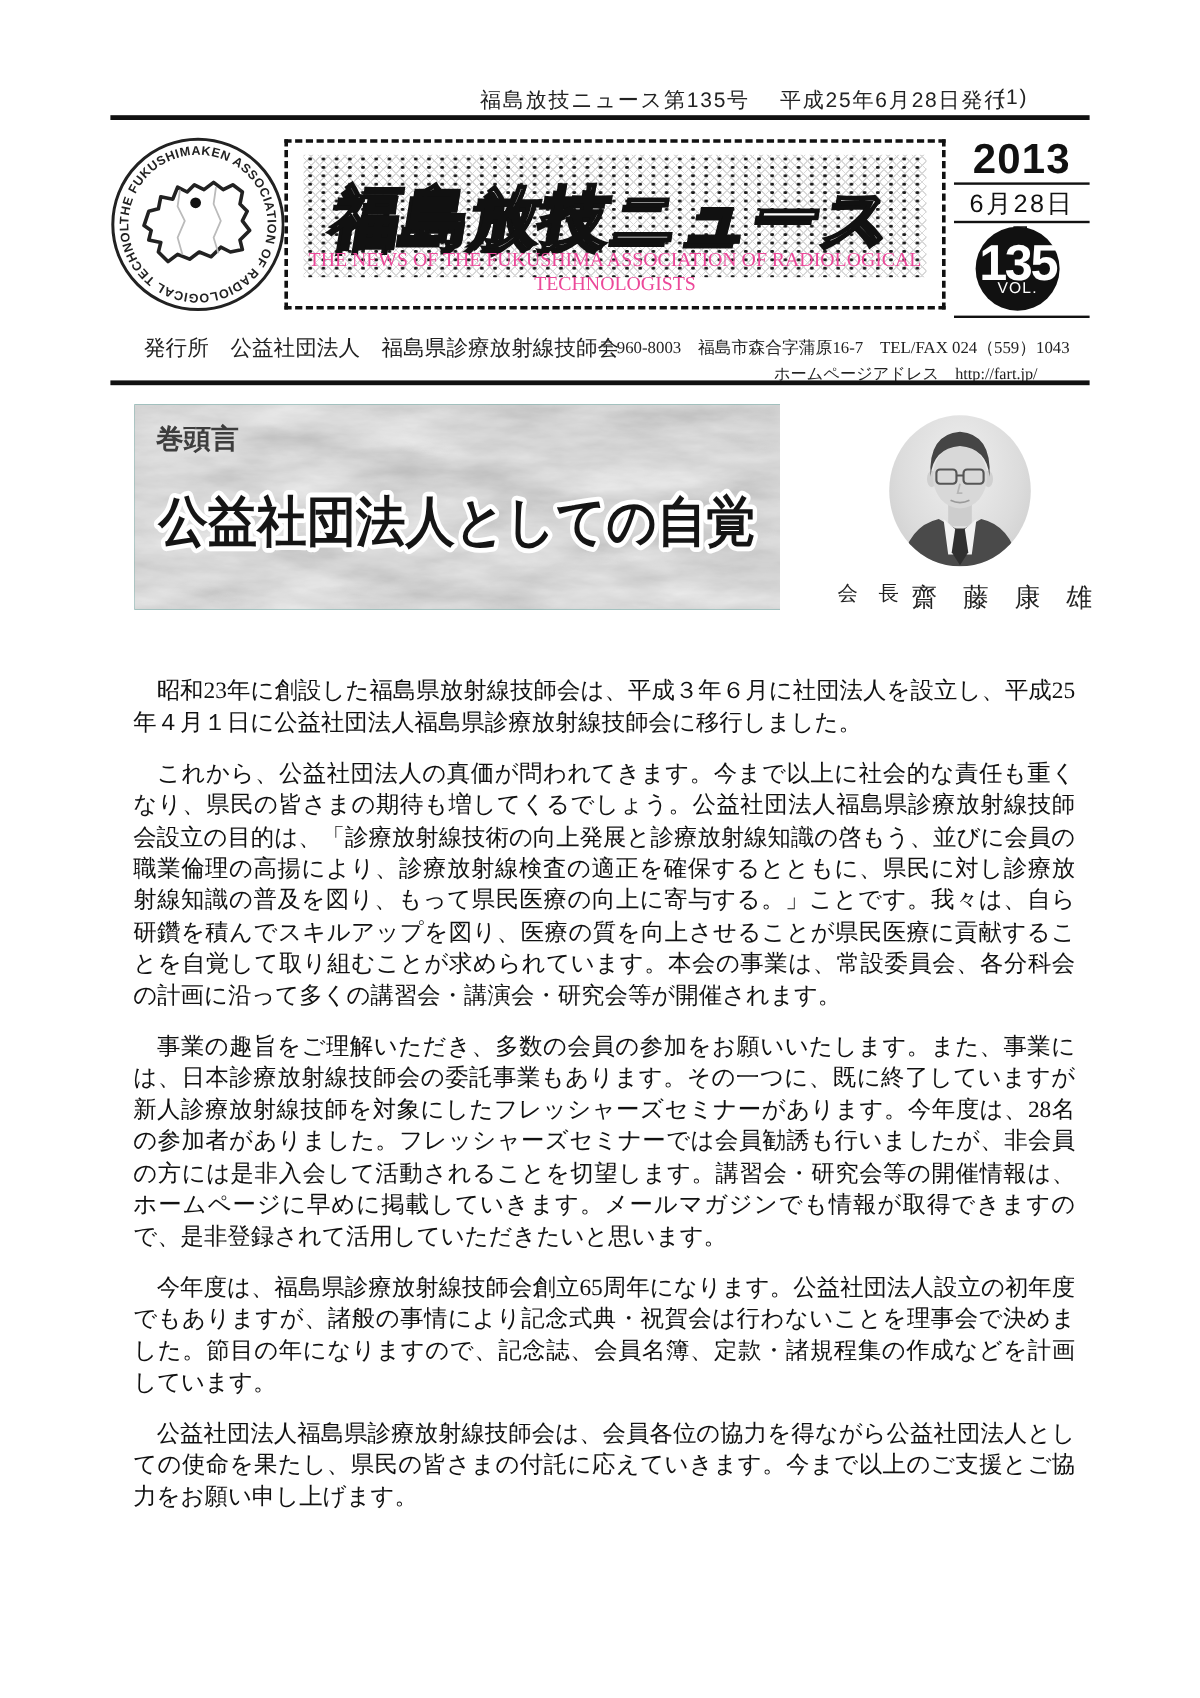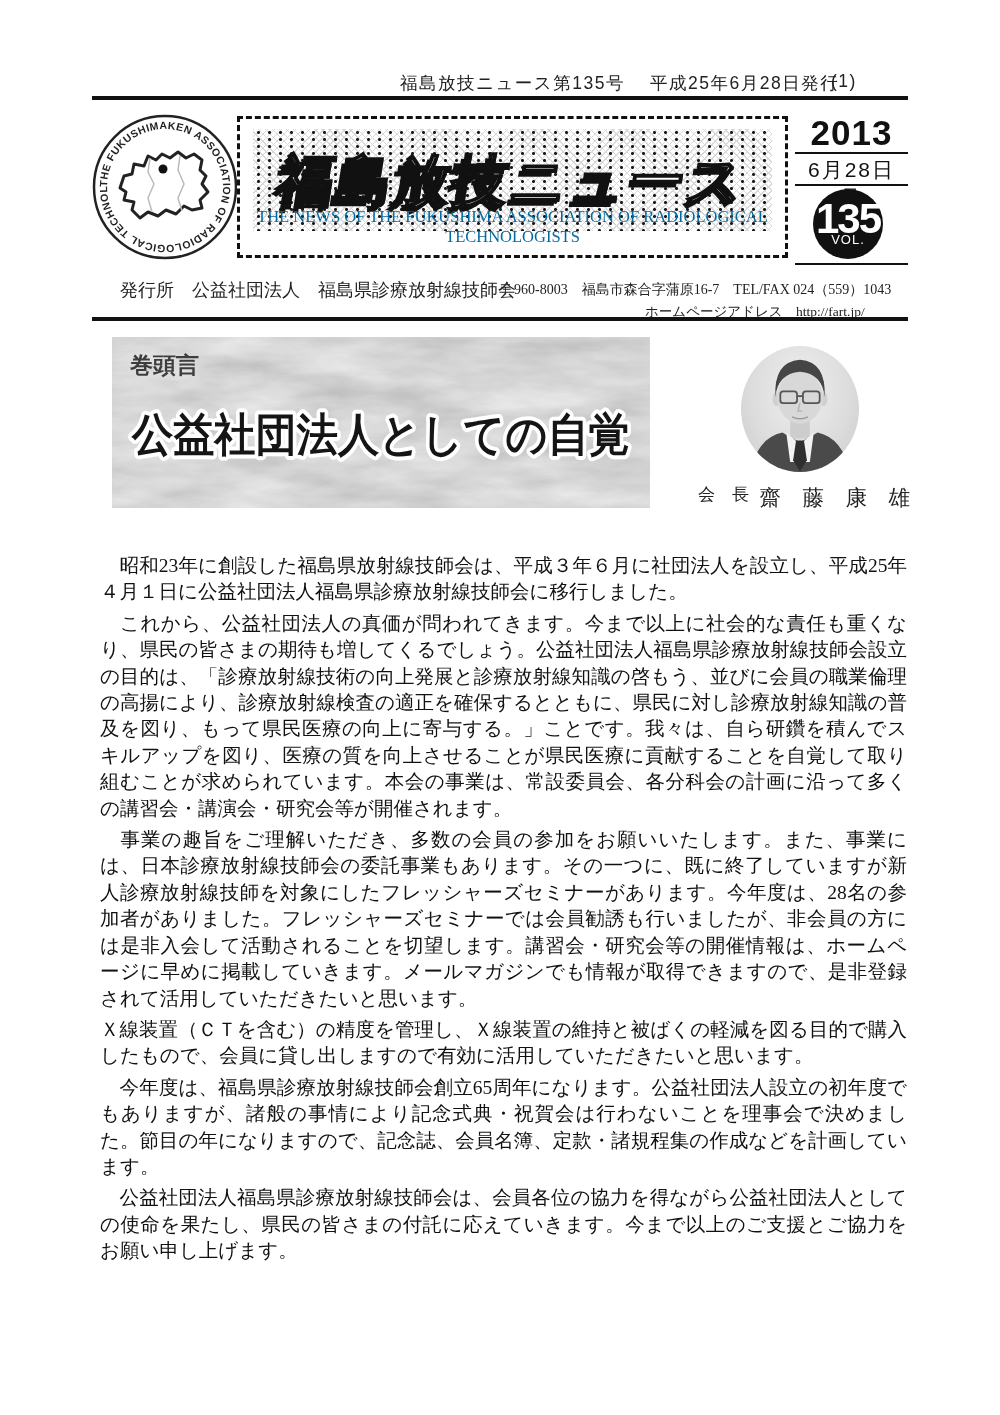--- a/index.html
+++ b/index.html
@@ -20,21 +20,21 @@
       background-image:
         radial-gradient(circle,#1a1a1a 1.3px,transparent 1.6px),
         repeating-linear-gradient(45deg,#d9d9d9 0 1px,transparent 1px 5px),
         repeating-linear-gradient(135deg,#d9d9d9 0 1px,transparent 1px 5px);
       background-size:11px 7px,auto,auto;}
   .mast-title{position:absolute;left:0;right:0;top:34px;text-align:center;white-space:nowrap;
       font-size:56px;font-weight:bold;line-height:1;letter-spacing:2px;
       transform:skewX(-9deg);color:#fff;
       -webkit-text-stroke:2.2px #111;text-shadow:-4px 5px 0 #111,1px 1px 0 #111;}
   .mast-sub{position:absolute;left:0;right:0;bottom:8px;text-align:center;
-      font-family:"Liberation Serif","DejaVu Serif",serif;font-size:16.5px;color:#0369a1;}
+      font-family:"Liberation Serif","DejaVu Serif",serif;font-size:16.5px;color:#ec4899;}
 
   
   .year{position:absolute;left:795px;top:113px;width:113px;text-align:center;
         font-size:35px;font-weight:bold;letter-spacing:1px;color:#111;}
   .issue-date{position:absolute;left:795px;top:156px;width:113px;text-align:center;
         font-size:21px;letter-spacing:2px;color:#111;}
   .vol-circle{position:absolute;left:813px;top:189px;width:70px;height:70px;border-radius:50%;
         background:#111;color:#fff;text-align:center;}
   .vol-num{font-size:42px;font-weight:bold;line-height:1;margin-top:9px;letter-spacing:-2px;}
   .vol-label{font-size:13px;line-height:1;margin-top:-7px;letter-spacing:1px;}
@@ -54,21 +54,21 @@
         overflow:hidden;background:radial-gradient(ellipse at 50% 35%,#efefef 0%,#dcdcdc 60%,#c9c9c9 100%);}
   .author-line{position:absolute;left:698px;top:483px;width:212px;display:flex;
         justify-content:space-between;align-items:flex-start;color:#222;}
   .author-role{font-size:17px;letter-spacing:0;}
   .author-name{font-size:21.5px;font-weight:500;letter-spacing:0;}
 
   
   .body-text{position:absolute;left:95px;top:548px;width:817px;
       font-family:"Liberation Serif","DejaVu Serif",serif;
       font-size:19.5px;line-height:26.4px;color:#111;text-align:justify;}
-  .body-text p{margin:5px;}
+  .body-text p{margin:16px;}
 </style>
 </head>
 <body>
 
 <div class="page">
 
   <span class="hdr" style="left:400px;">福島放技ニュース第135号</span>
   <span class="hdr" style="left:650px;">平成25年6月28日発行</span>
   <span class="hdr" style="left:831px;">(1)</span>
   <div class="rule" style="left:92px;top:96px;width:816px;height:4px;"></div>
@@ -151,18 +151,17 @@
   </div>
   <div class="author-line">
     <span class="author-role">会　長</span>
     <span class="author-name">齋　藤　康　雄</span>
   </div>
 
   <div class="body-text">
     <p>　昭和23年に創設した福島県放射線技師会は、平成３年６月に社団法人を設立し、平成25年４月１日に公益社団法人福島県診療放射線技師会に移行しました。</p>
     <p>　これから、公益社団法人の真価が問われてきます。今まで以上に社会的な責任も重くなり、県民の皆さまの期待も増してくるでしょう。公益社団法人福島県診療放射線技師会設立の目的は、「診療放射線技術の向上発展と診療放射線知識の啓もう、並びに会員の職業倫理の高揚により、診療放射線検査の適正を確保するとともに、県民に対し診療放射線知識の普及を図り、もって県民医療の向上に寄与する。」ことです。我々は、自ら研鑽を積んでスキルアップを図り、医療の質を向上させることが県民医療に貢献することを自覚して取り組むことが求められています。本会の事業は、常設委員会、各分科会の計画に沿って多くの講習会・講演会・研究会等が開催されます。</p>
     <p>　事業の趣旨をご理解いただき、多数の会員の参加をお願いいたします。また、事業には、日本診療放射線技師会の委託事業もあります。その一つに、既に終了していますが新人診療放射線技師を対象にしたフレッシャーズセミナーがあります。今年度は、28名の参加者がありました。フレッシャーズセミナーでは会員勧誘も行いましたが、非会員の方には是非入会して活動されることを切望します。講習会・研究会等の開催情報は、ホームページに早めに掲載していきます。メールマガジンでも情報が取得できますので、是非登録されて活用していただきたいと思います。</p>
-    <p>Ｘ線装置（ＣＴを含む）の精度を管理し、Ｘ線装置の維持と被ばくの軽減を図る目的で購入したもので、会員に貸し出しますので有効に活用していただきたいと思います。</p>
     <p>　今年度は、福島県診療放射線技師会創立65周年になります。公益社団法人設立の初年度でもありますが、諸般の事情により記念式典・祝賀会は行わないことを理事会で決めました。節目の年になりますので、記念誌、会員名簿、定款・諸規程集の作成などを計画しています。</p>
     <p>　公益社団法人福島県診療放射線技師会は、会員各位の協力を得ながら公益社団法人としての使命を果たし、県民の皆さまの付託に応えていきます。今まで以上のご支援とご協力をお願い申し上げます。</p>
   </div>
 
 </div>
 
 </body></html>

